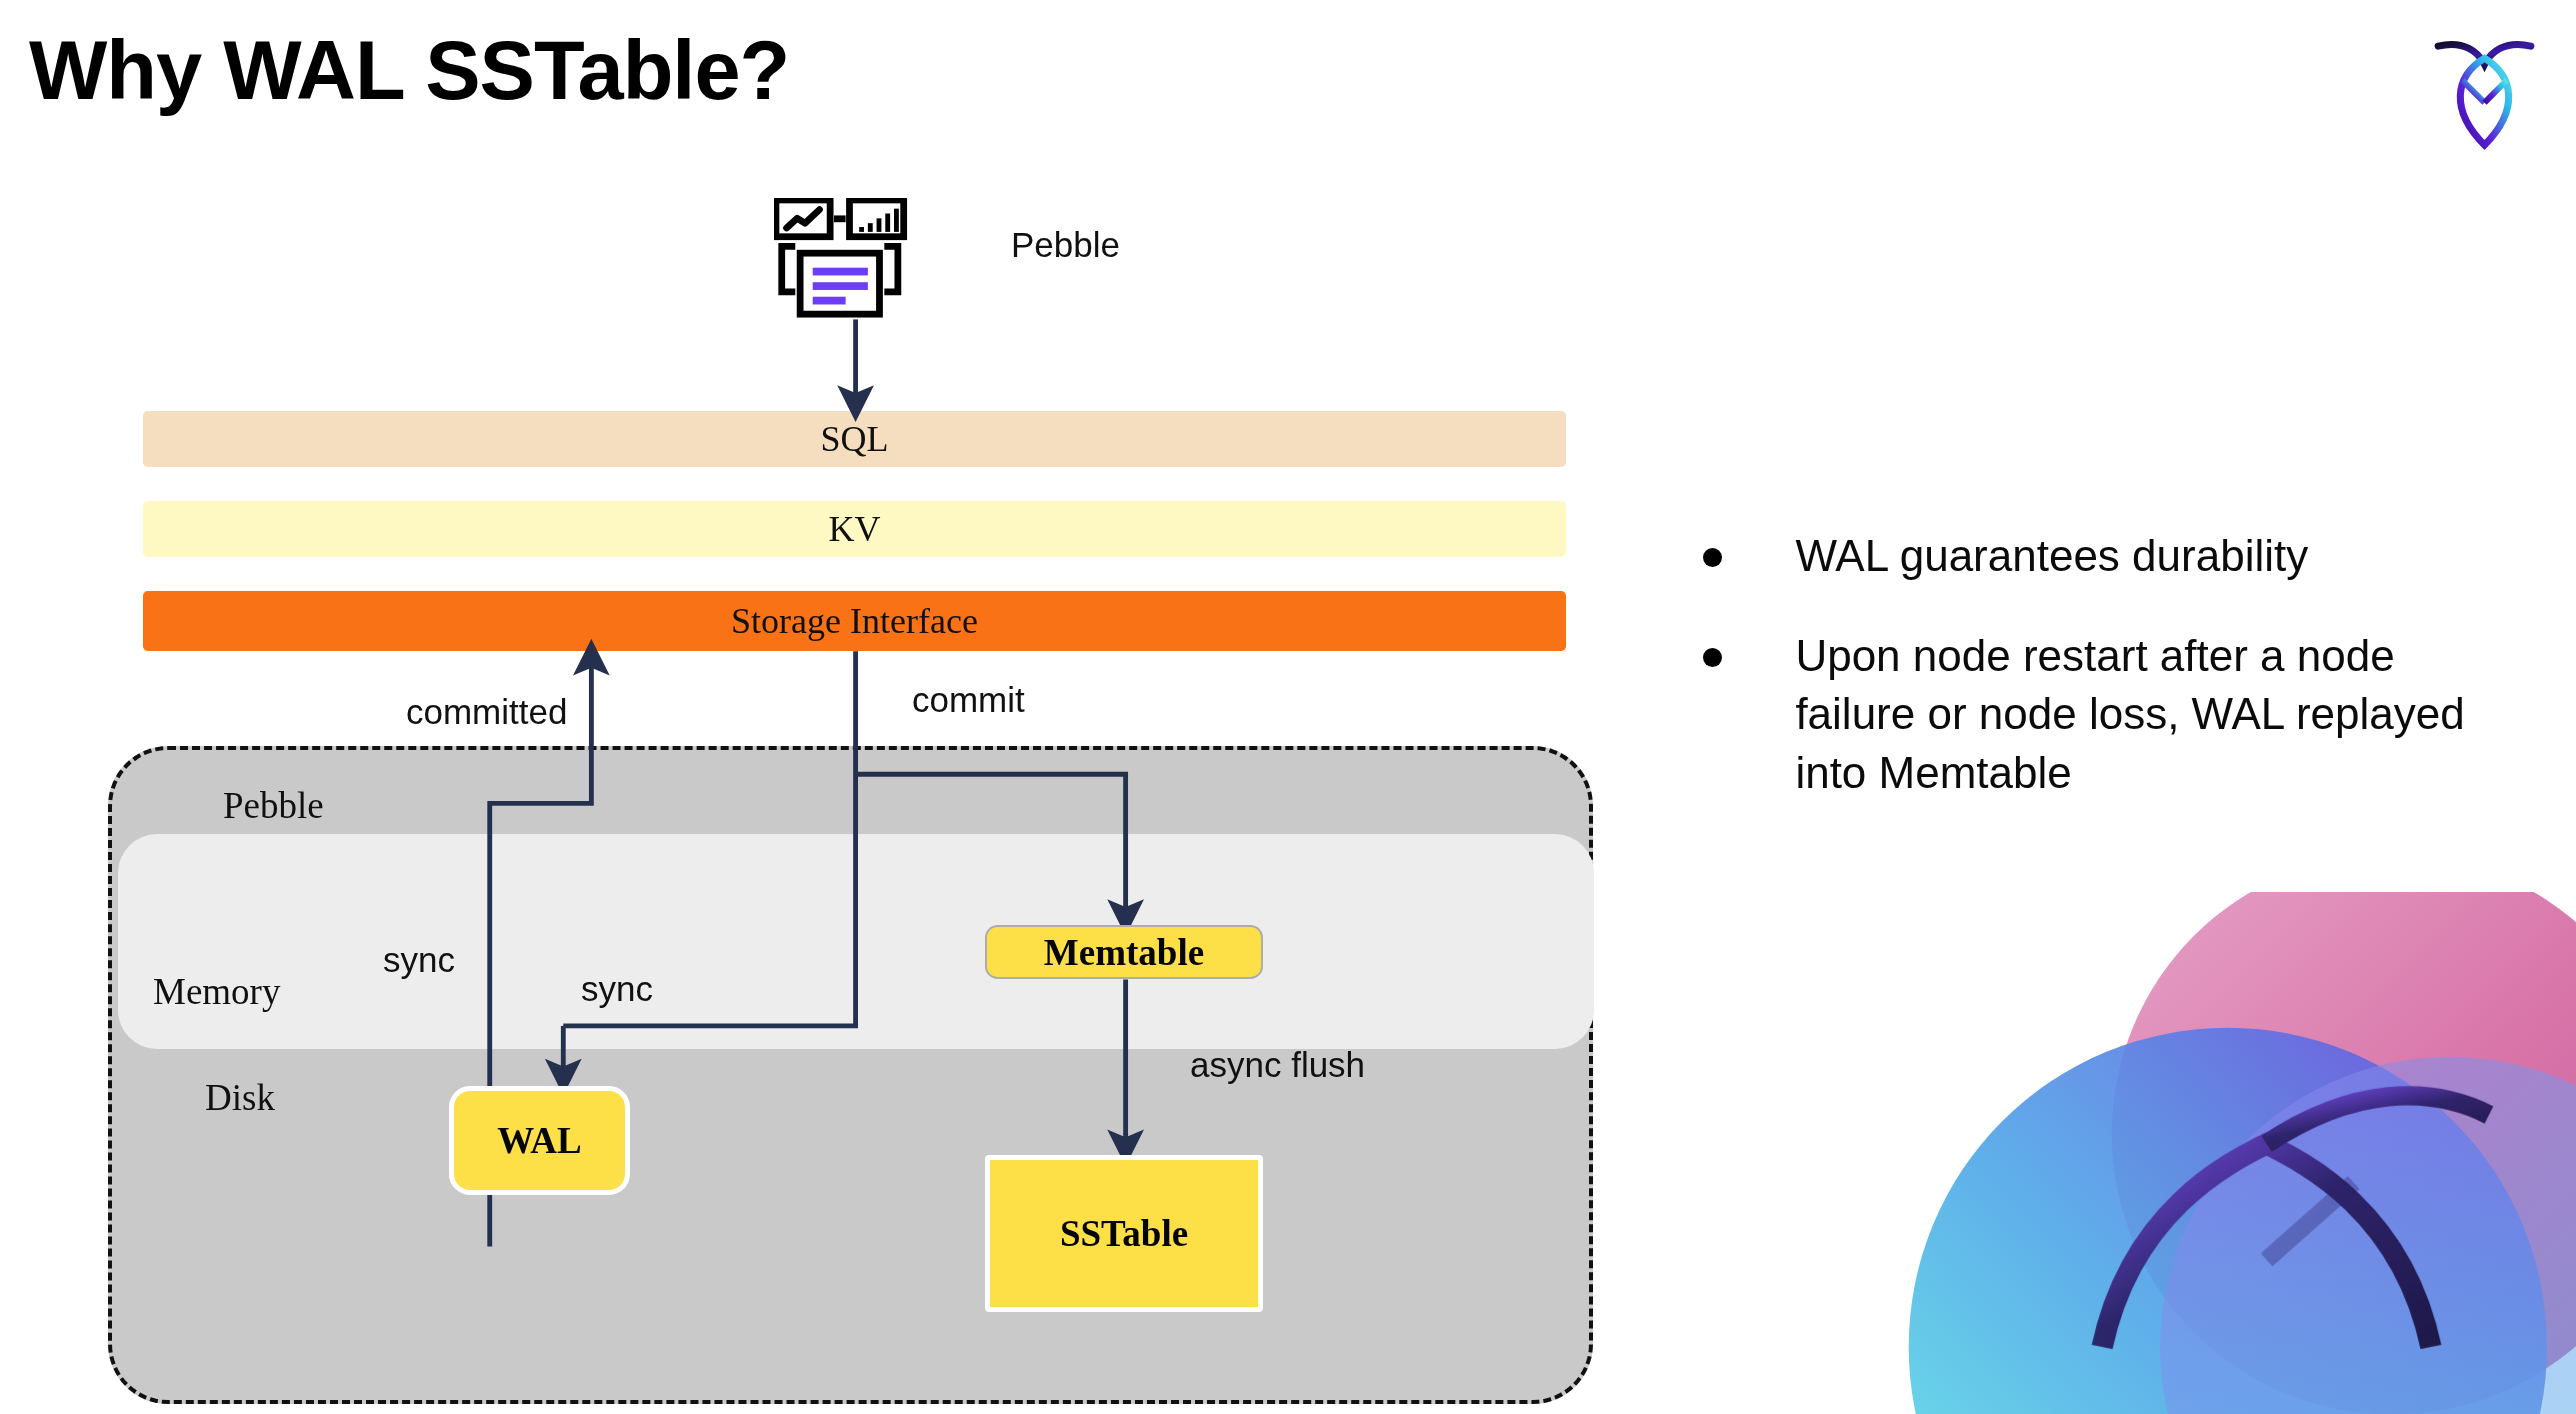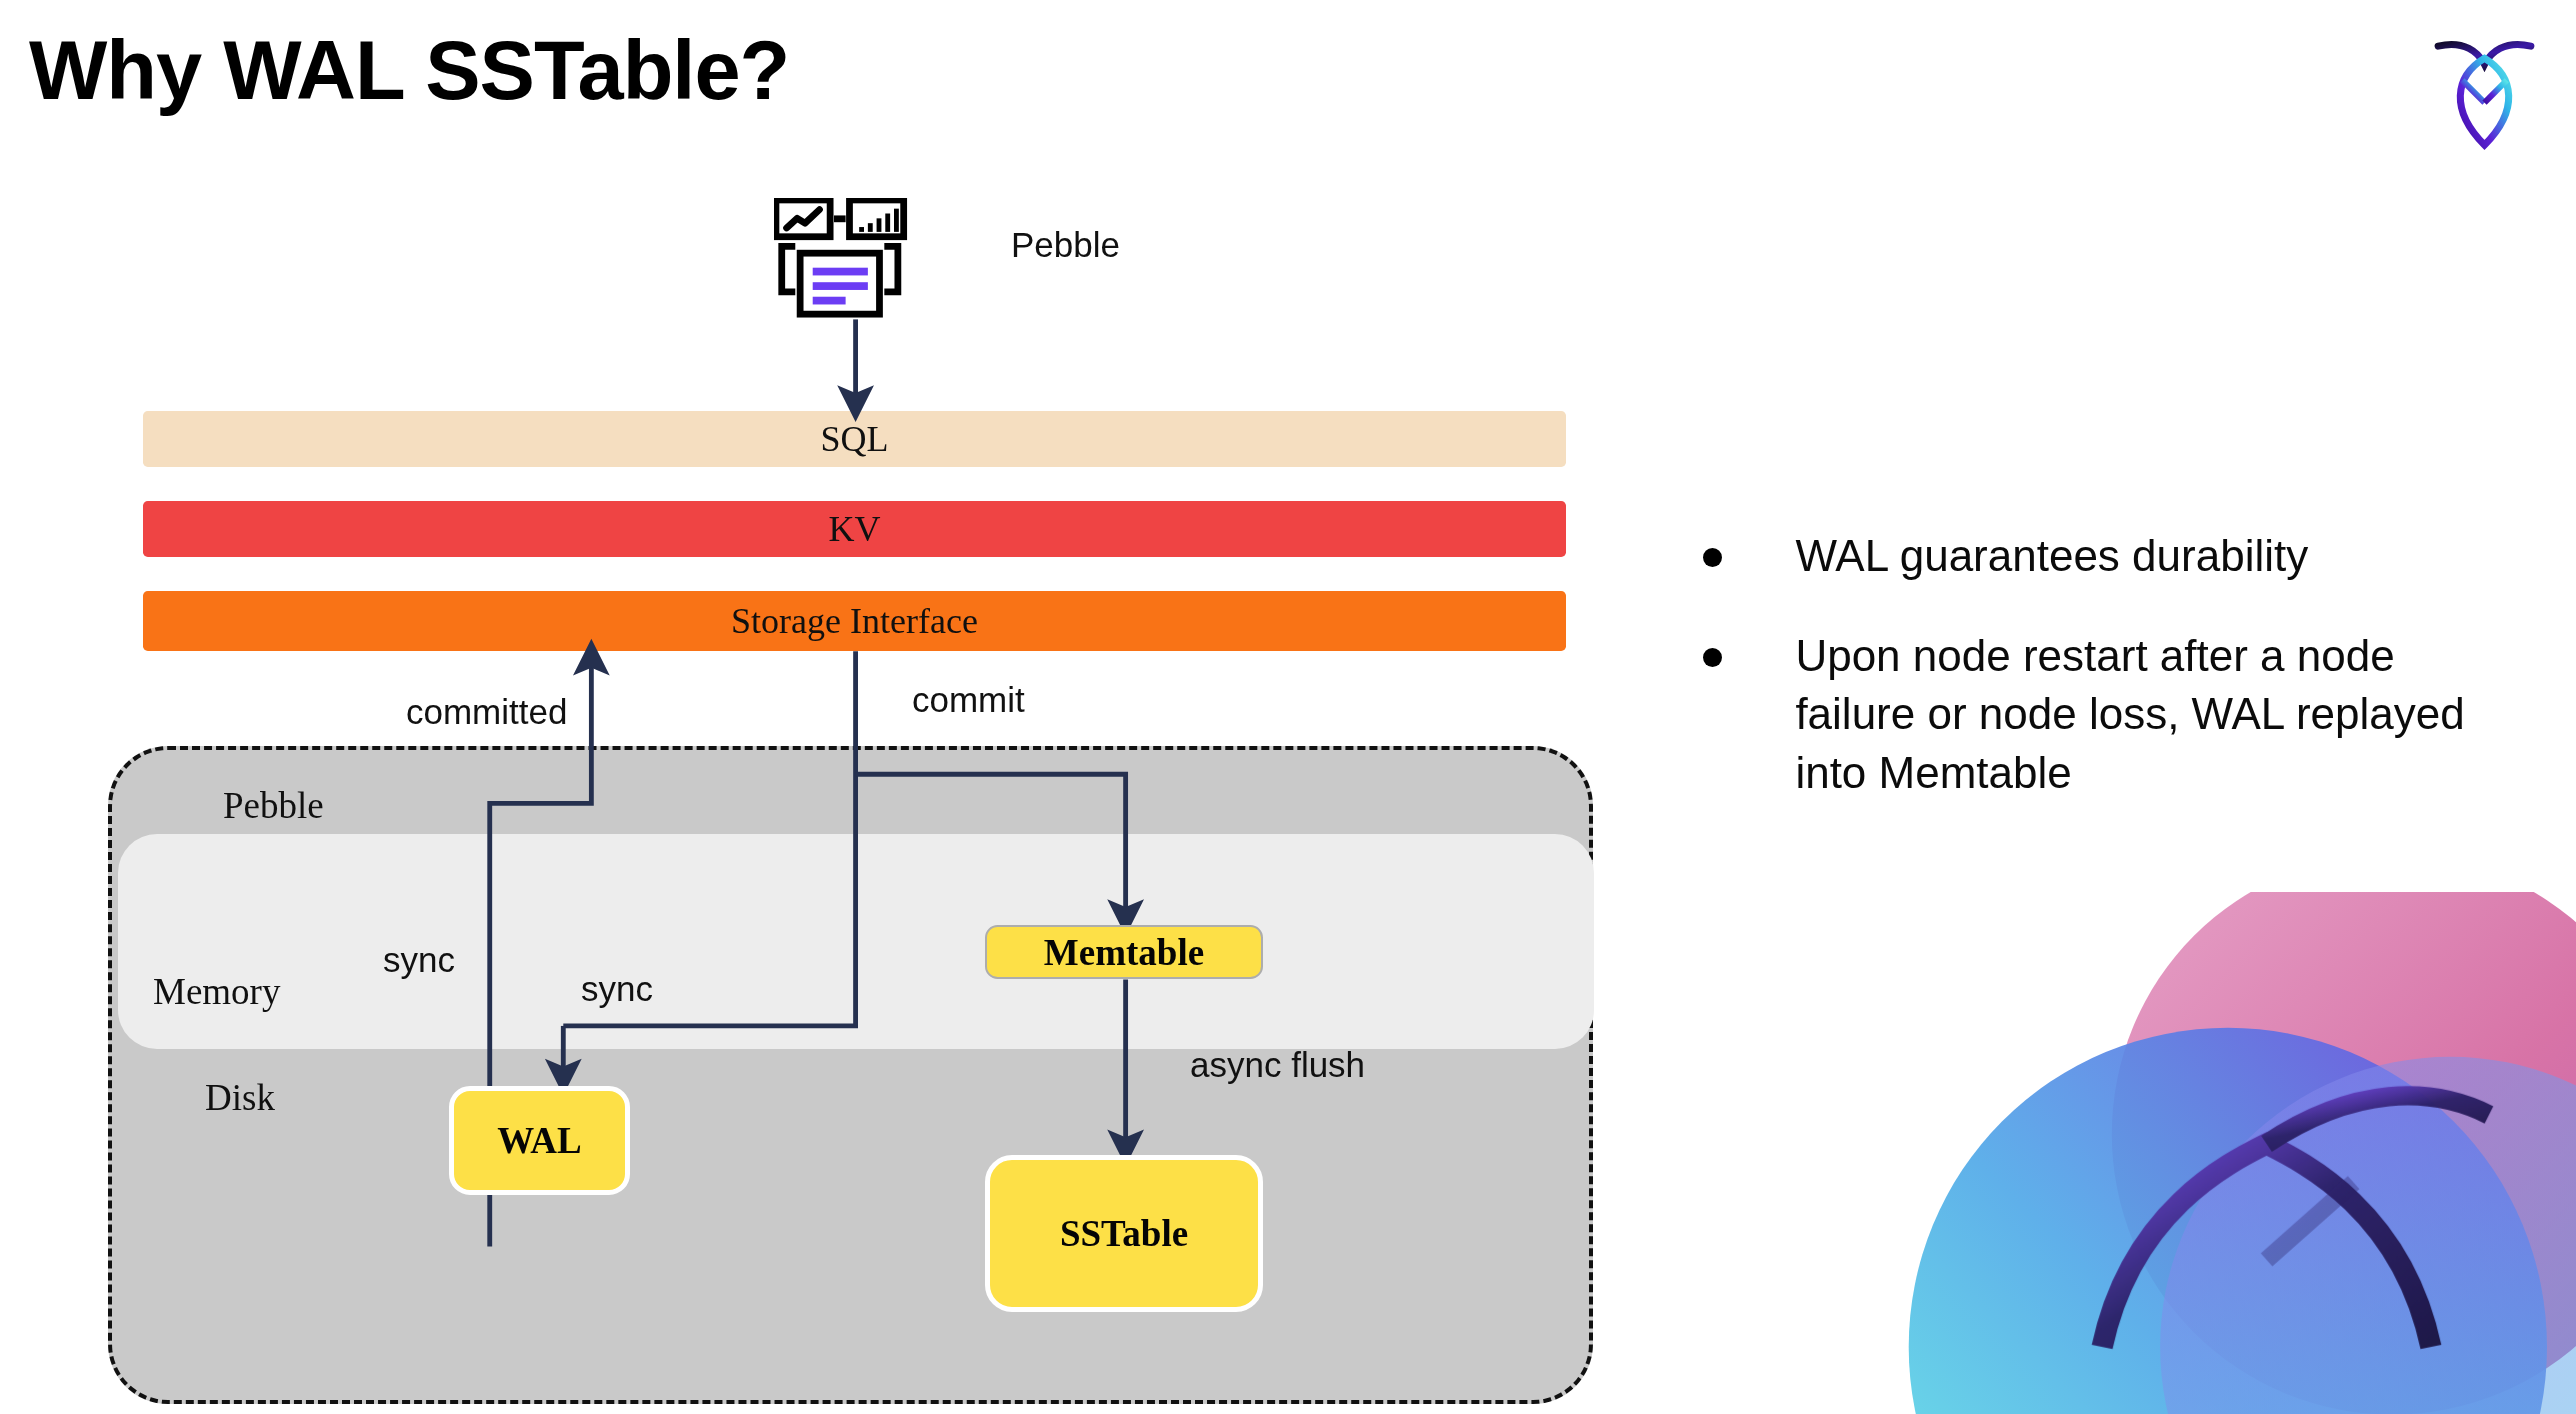--- a/index.html
+++ b/index.html
@@ -20,21 +20,21 @@
   
   #client-icon{position:absolute;left:774px;top:198px;width:150px;height:121px;}
   #client-label{position:absolute;left:1011px;top:225px;font-size:35px;color:#111;
       font-family:"Liberation Sans",sans-serif;white-space:nowrap;}
 
   
   .layer-bar{position:absolute;left:143px;width:1423px;height:56px;border-radius:4.8px;
       display:flex;align-items:center;justify-content:center;
       font-family:"Liberation Serif",serif;font-size:36px;color:#101010;}
   #bar-sql{top:411px;background:#F5DEC0;font-family:Liberation Serif, serif;}
-  #bar-kv{top:501px;background:#ef4444;}
+  #bar-kv{top:501px;background:#fef9c3;}
   #bar-storage{top:591px;background:#f97316;height:60px;}
 
   
   #pebble-box{position:absolute;left:108px;top:746px;width:1485px;height:658px;
       background:#C9C9C9;border:4.8px dashed #111;border-radius:60px;box-sizing:border-box;}
   #pebble-label{position:absolute;left:223px;top:784px;font-size:37px;
       font-family:"Liberation Serif",serif;color:#101010;}
 
   
   #memory-box{position:absolute;left:118px;top:834px;width:1476px;height:215px;
@@ -45,21 +45,21 @@
       font-family:"Liberation Serif",serif;color:#101010;}
 
   
   .node-box{position:absolute;display:flex;align-items:center;justify-content:center;
       background:#fde047;font-family:"Liberation Serif",serif;font-weight:bold;
       color:#050505;box-sizing:border-box;}
   #node-memtable{left:985px;top:925px;width:278px;height:54px;border-radius:12.6px;
       border:2.9px solid #ADADAD;font-size:37px;}
   #node-wal{left:449px;top:1086px;width:181px;height:109px;border-radius:21px;
       border:5.8px solid #fff;font-size:37px;}
-  #node-sstable{left:985px;top:1155px;width:278px;height:157px;border-radius:27px;
+  #node-sstable{left:985px;top:1155px;width:278px;height:157px;border-radius:4px;
       border:5.8px solid #fff;font-size:37px;}
 
   
   .edge-label{position:absolute;font-size:35px;color:#111;
       font-family:"Liberation Sans",sans-serif;white-space:nowrap;}
   #lbl-committed{left:406px;top:692px;}
   #lbl-commit{left:912px;top:680px;}
   #lbl-sync-a{left:383px;top:940px;}
   #lbl-sync-b{left:581px;top:969px;}
   #lbl-async{left:1190px;top:1045px;}

